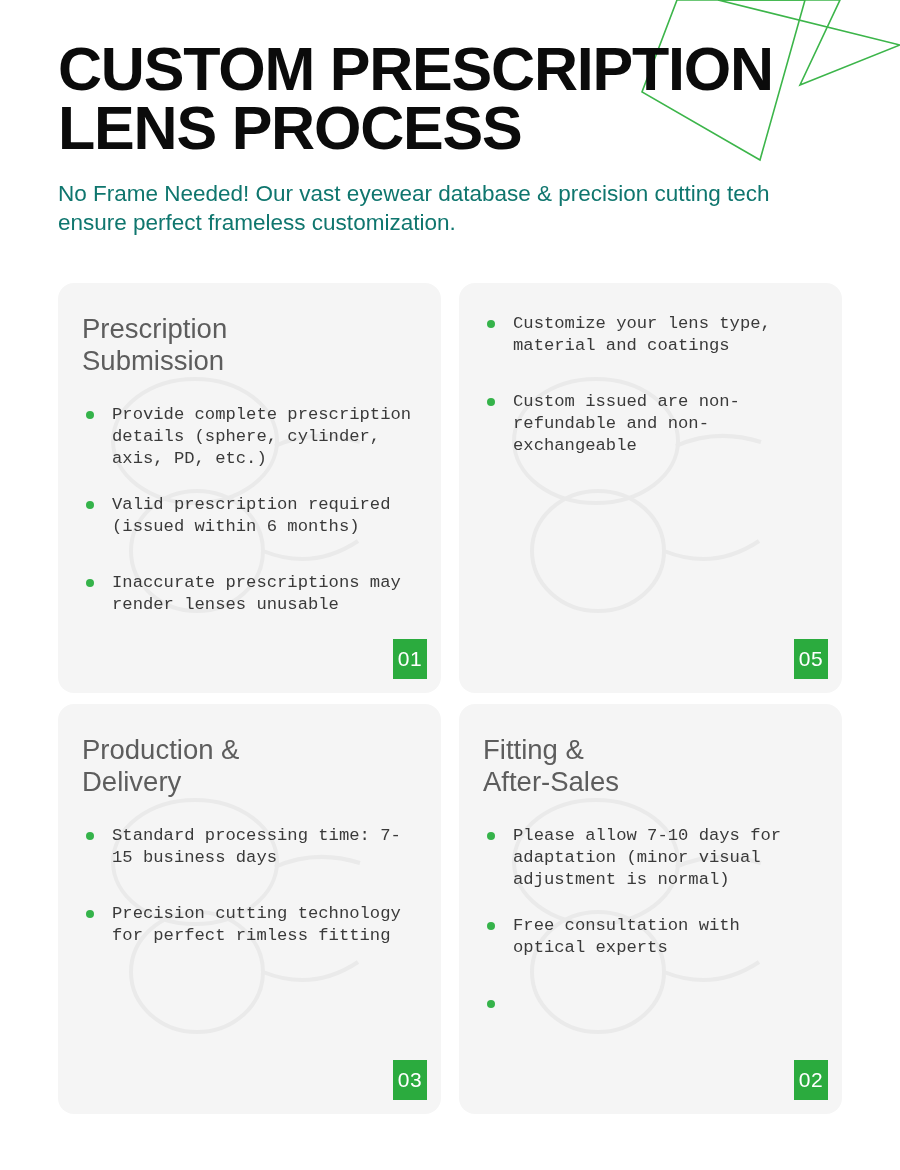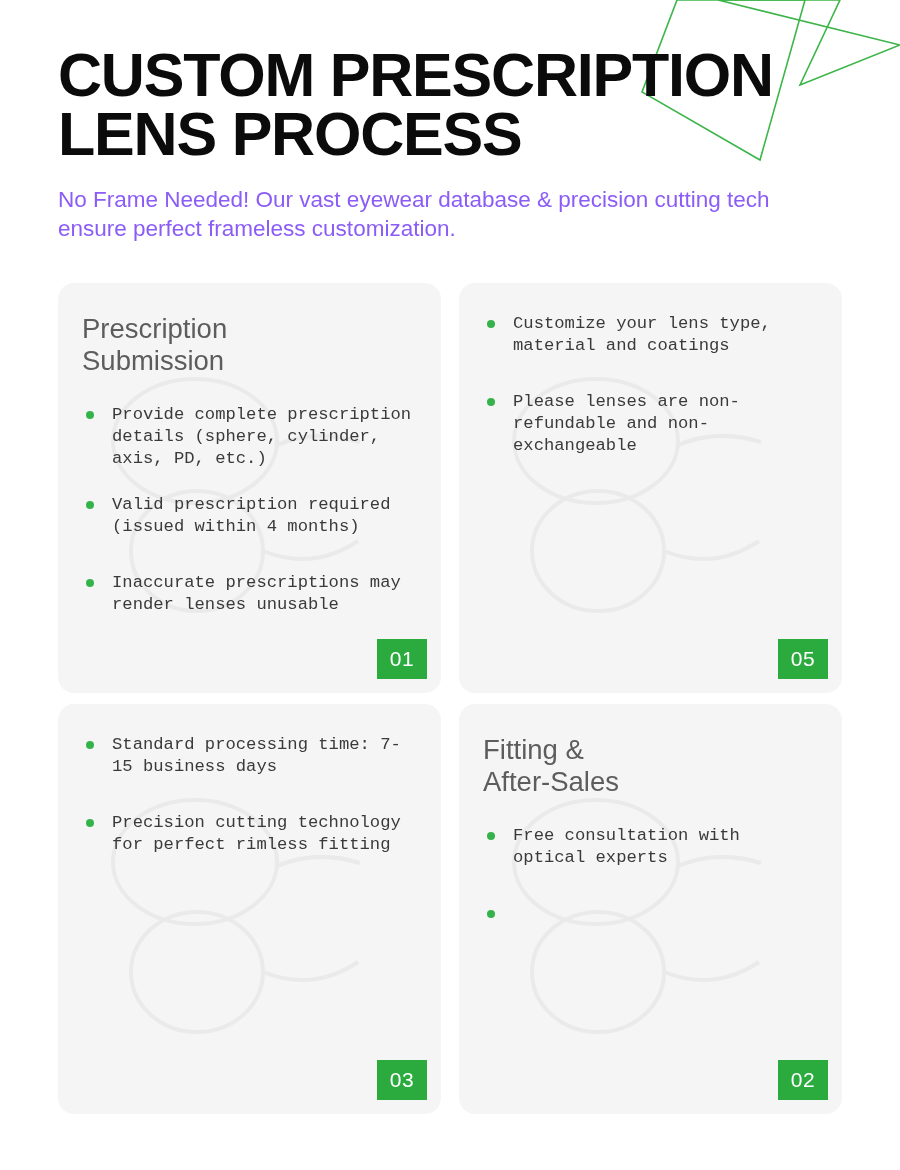--- a/index.html
+++ b/index.html
@@ -22,39 +22,39 @@
     right: 0;
     width: 300px;
     height: 190px;
     pointer-events: none;
   }
 
   
   .header {
     position: absolute;
     left: 58px;
-    top: 46px;
+    top: 40px;
     width: 790px;
   }
   .title {
     font-family: "Liberation Sans", sans-serif;
     font-weight: bold;
     font-size: 61px;
     line-height: 0.97;
     letter-spacing: -1.2px;
     color: #0b0b0b;
     margin: 0;
     text-transform: uppercase;
     white-space: pre-line;
   }
   .subtitle {
     margin: 22px 0 0 0;
     font-size: 22.5px;
     line-height: 1.28;
-    color: #8b5cf6;
+    color: #0f766e;
     max-width: 730px;
     white-space: pre-line;
   }
 
   
   .grid {
     position: absolute;
     left: 58px;
     top: 283px;
     width: 784px;
@@ -119,21 +119,21 @@
     border-radius: 50%;
     background: #35b34a;
   }
   ul.points li.spaced {
     margin-top: 34px;
   }
   .badge {
     position: absolute;
     right: 14px;
     bottom: 14px;
-    width: 50px;
+    width: 34px;
     height: 40px;
     background: #2bab3e;
     color: #ffffff;
     font-size: 21px;
     display: flex;
     align-items: center;
     justify-content: center;
     letter-spacing: 0.5px;
   }
 </style>
@@ -157,63 +157,66 @@
     <svg class="card-watermark" viewBox="0 0 330 300">
       <ellipse cx="110" cy="95" rx="82" ry="62" fill="none" stroke="#eaeaea" stroke-width="4"></ellipse>
       <ellipse cx="112" cy="205" rx="66" ry="60" fill="none" stroke="#eaeaea" stroke-width="4"></ellipse>
       <path d="M190 100 q40 -18 85 -4" fill="none" stroke="#eaeaea" stroke-width="4"></path>
       <path d="M178 205 q50 20 95 -10" fill="none" stroke="#eaeaea" stroke-width="4"></path>
     </svg>
     <h2 class="card-title">Prescription
 Submission</h2>
     <ul class="points">
       <li><span class="dot"></span><span>Provide complete prescription details (sphere, cylinder, axis, PD, etc.)</span></li>
-      <li><span class="dot"></span><span>Valid prescription required (issued within 4 months)</span></li>
+      <li><span class="dot"></span><span>Valid prescription required (issued within 6 months)</span></li>
       <li class="spaced"><span class="dot"></span><span>Inaccurate prescriptions may render lenses unusable</span></li>
     </ul>
     <div class="badge">01</div>
   </div>
 
   <div class="card">
     <svg class="card-watermark" viewBox="0 0 330 300">
       <ellipse cx="110" cy="95" rx="82" ry="62" fill="none" stroke="#eaeaea" stroke-width="4"></ellipse>
       <ellipse cx="112" cy="205" rx="66" ry="60" fill="none" stroke="#eaeaea" stroke-width="4"></ellipse>
       <path d="M190 100 q40 -18 85 -4" fill="none" stroke="#eaeaea" stroke-width="4"></path>
       <path d="M178 205 q50 20 95 -10" fill="none" stroke="#eaeaea" stroke-width="4"></path>
     </svg>
     <ul class="points">
       <li><span class="dot"></span><span>Customize your lens type, material and coatings</span></li>
-      <li class="spaced"><span class="dot"></span><span>Please lenses are non-refundable and non-exchangeable</span></li>
+      <li class="spaced"><span class="dot"></span><span>Custom issued are non-refundable and non-exchangeable</span></li>
     </ul>
     <div class="badge">05</div>
   </div>
 
   <div class="card">
     <svg class="card-watermark" viewBox="0 0 330 300">
       <ellipse cx="110" cy="95" rx="82" ry="62" fill="none" stroke="#eaeaea" stroke-width="4"></ellipse>
       <ellipse cx="112" cy="205" rx="66" ry="60" fill="none" stroke="#eaeaea" stroke-width="4"></ellipse>
       <path d="M190 100 q40 -18 85 -4" fill="none" stroke="#eaeaea" stroke-width="4"></path>
       <path d="M178 205 q50 20 95 -10" fill="none" stroke="#eaeaea" stroke-width="4"></path>
     </svg>
+    <h2 class="card-title">Production &amp;
+Delivery</h2>
     <ul class="points">
       <li><span class="dot"></span><span>Standard processing time: 7-15 business days</span></li>
       <li class="spaced"><span class="dot"></span><span>Precision cutting technology for perfect rimless fitting</span></li>
     </ul>
     <div class="badge">03</div>
   </div>
 
   <div class="card">
     <svg class="card-watermark" viewBox="0 0 330 300">
       <ellipse cx="110" cy="95" rx="82" ry="62" fill="none" stroke="#eaeaea" stroke-width="4"></ellipse>
       <ellipse cx="112" cy="205" rx="66" ry="60" fill="none" stroke="#eaeaea" stroke-width="4"></ellipse>
       <path d="M190 100 q40 -18 85 -4" fill="none" stroke="#eaeaea" stroke-width="4"></path>
       <path d="M178 205 q50 20 95 -10" fill="none" stroke="#eaeaea" stroke-width="4"></path>
     </svg>
     <h2 class="card-title">Fitting &amp;
 After-Sales</h2>
     <ul class="points">
+      <li><span class="dot"></span><span>Please allow 7-10 days for adaptation (minor visual adjustment is normal)</span></li>
       <li><span class="dot"></span><span>Free consultation with optical experts</span></li>
       <li class="spaced"><span class="dot"></span></li>
     </ul>
     <div class="badge">02</div>
   </div>
 
 </div>
 
 </body></html>

